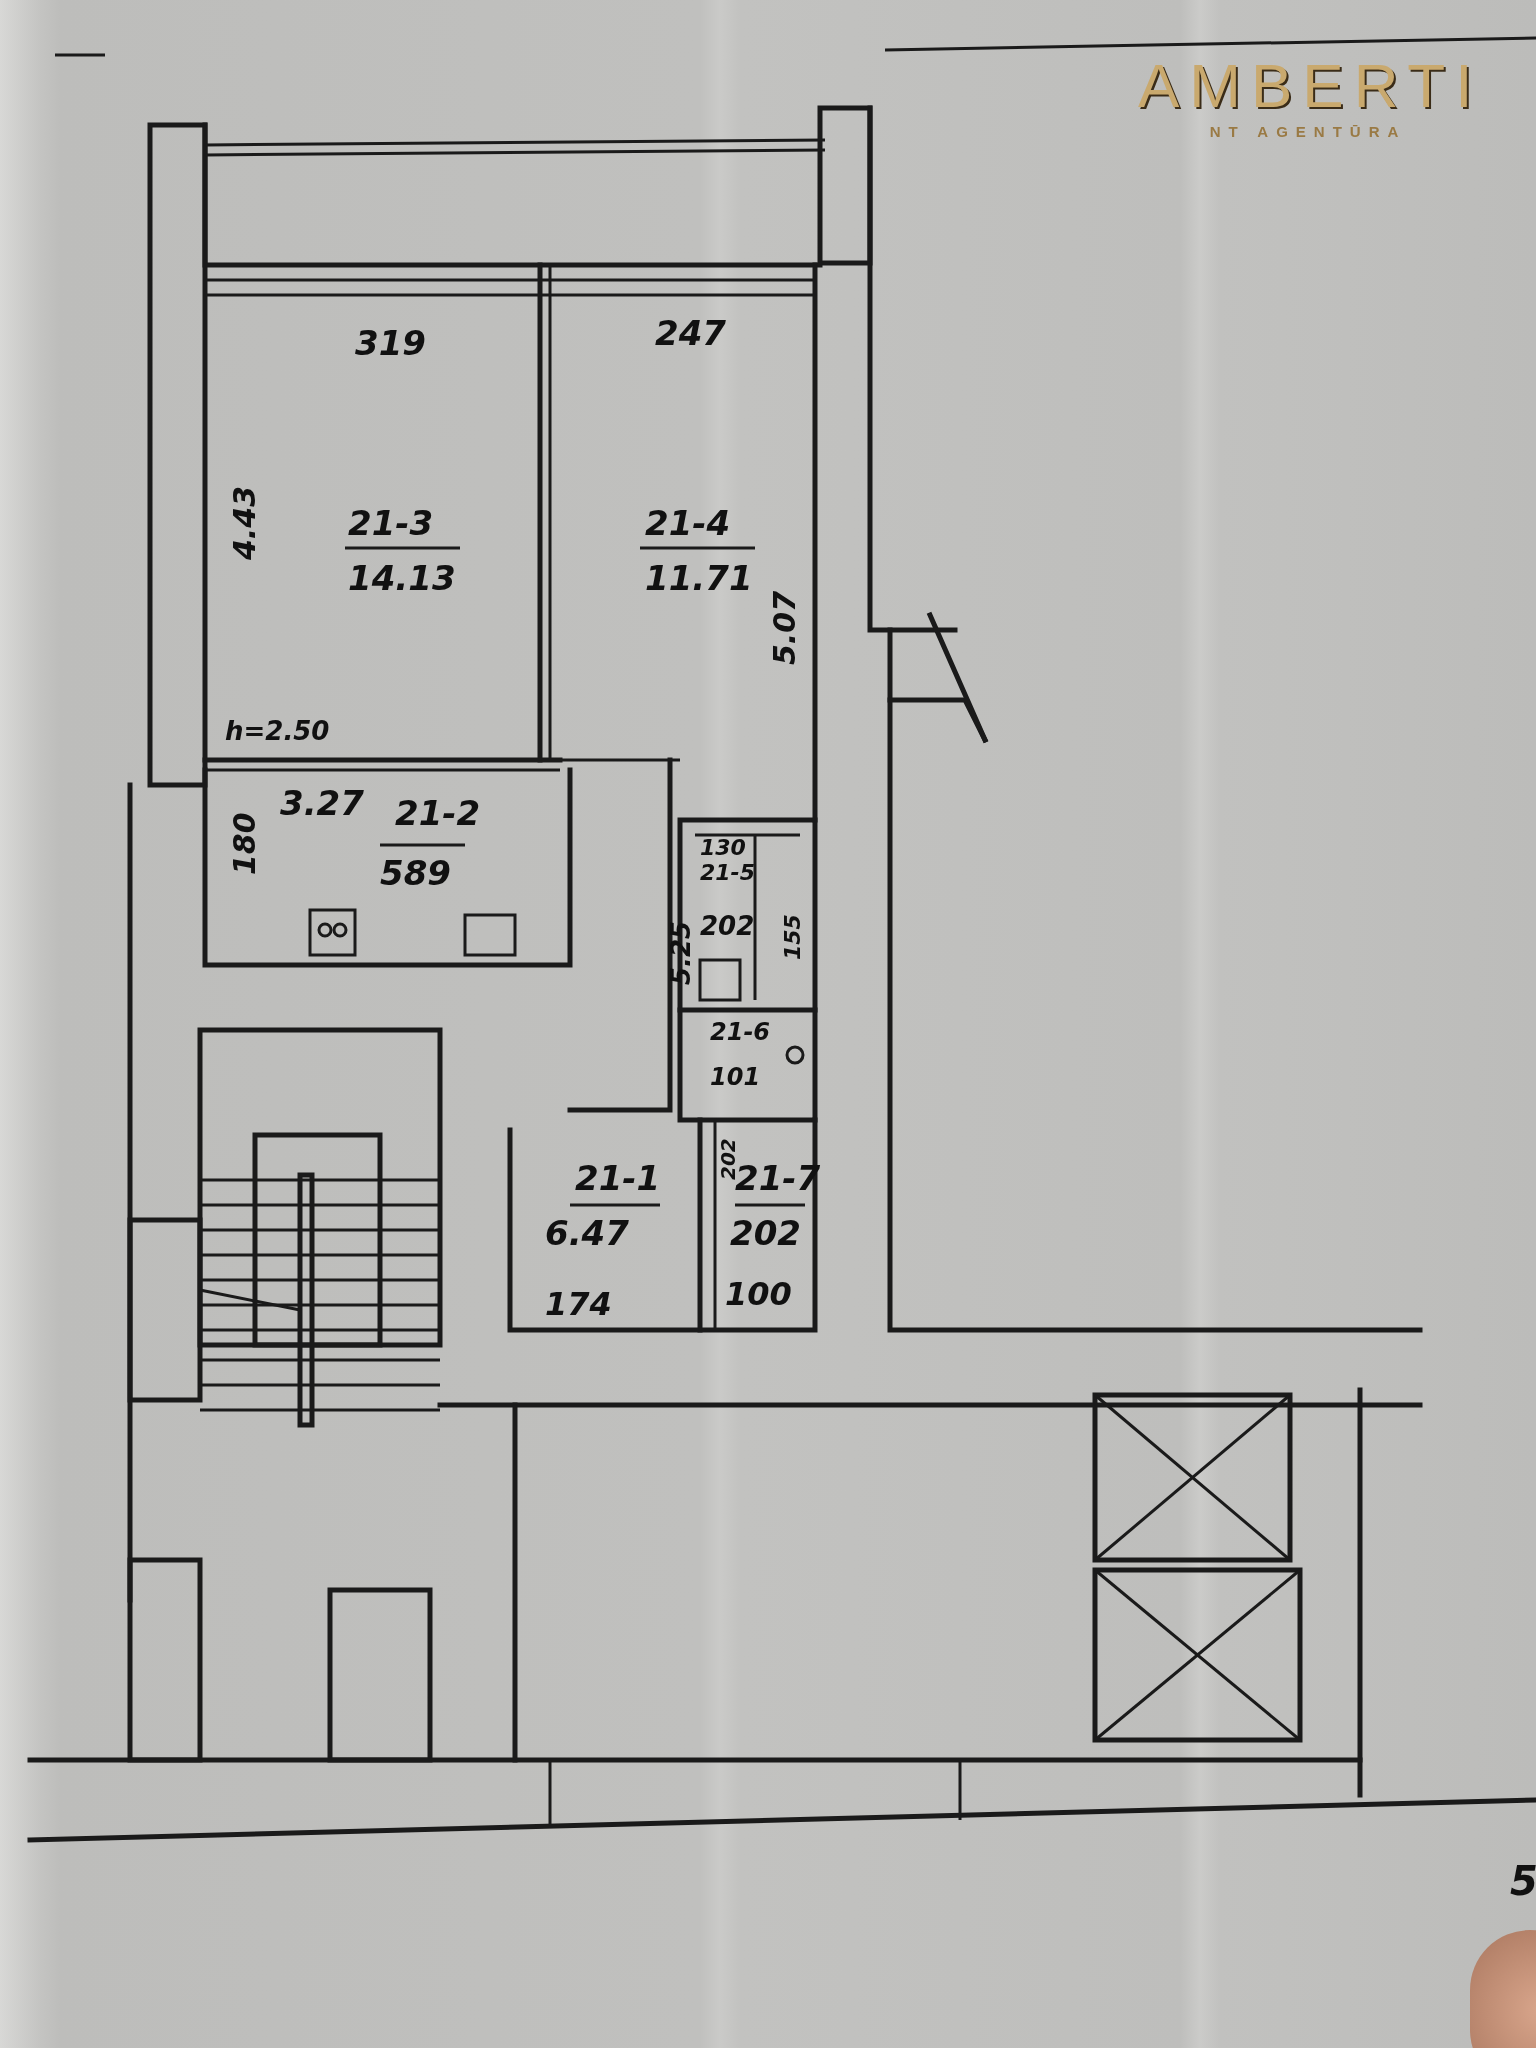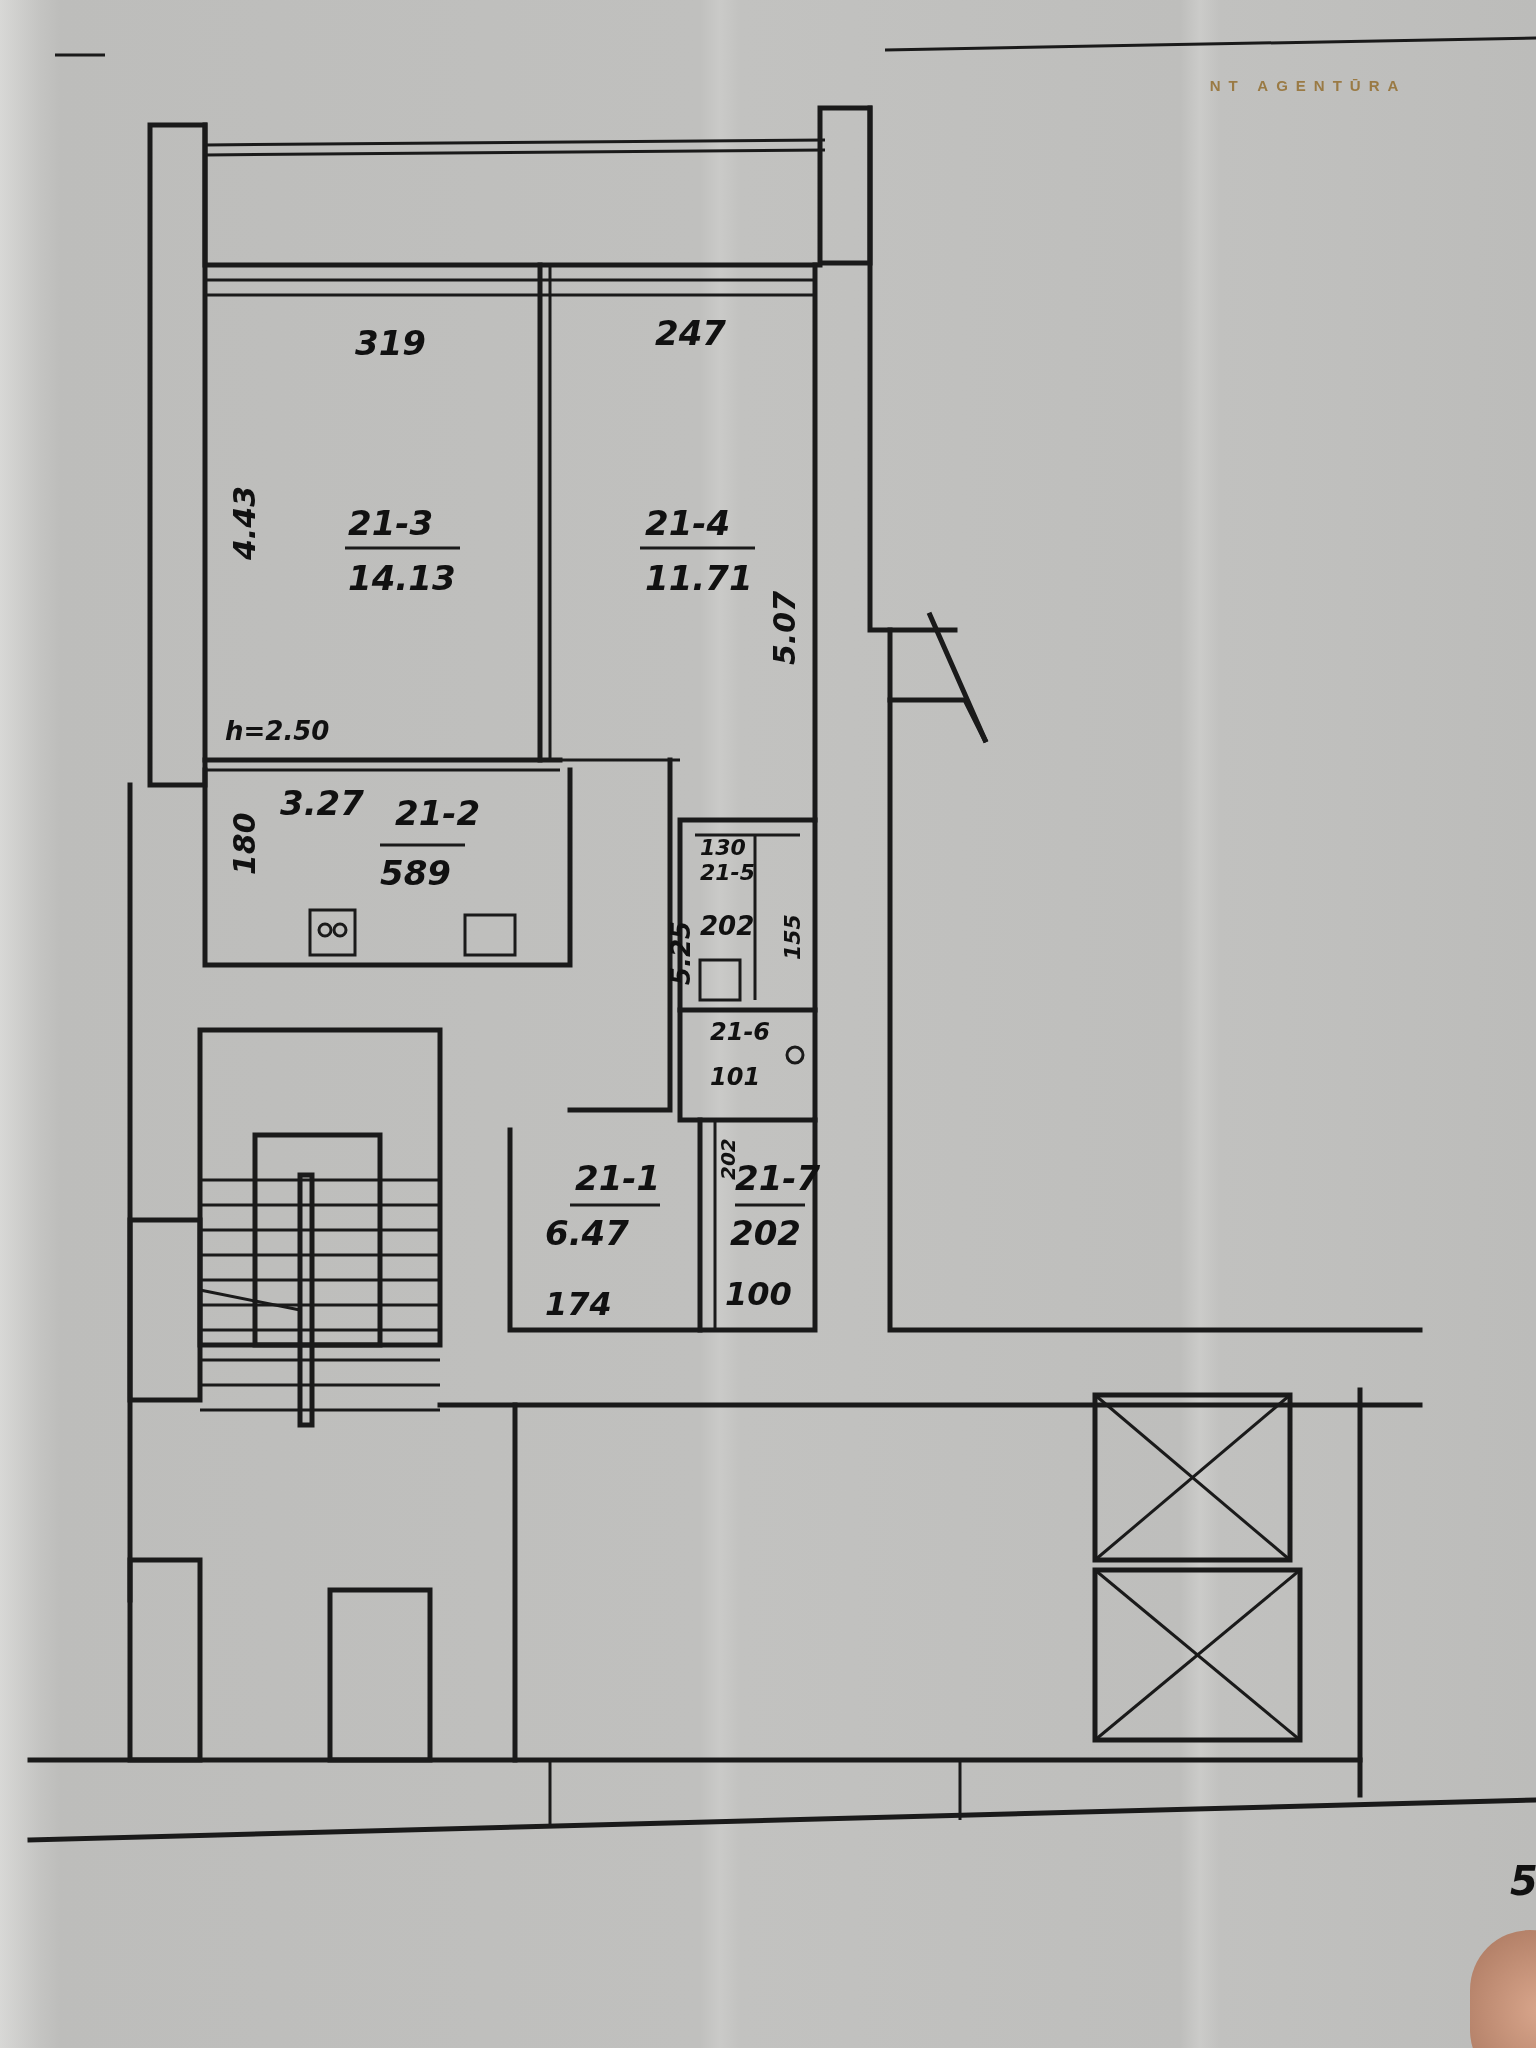--- a/index.html
+++ b/index.html
@@ -6,21 +6,21 @@
   body{width:1536px;height:2048px;overflow:hidden;background:#b9b9b7;font-family:"DejaVu Sans",sans-serif;}
   .paper{position:absolute;left:0;top:0;width:1536px;height:2048px;
     background:
       linear-gradient(90deg,#d8d8d6 0px,#c4c4c2 40px,#bdbdbb 60px,#c0c0be 700px,#cacac8 720px,#c2c2c0 740px,#bebebc 1180px,#cbcbc9 1200px,#c1c1bf 1220px,#bcbcba 1536px);}
   svg{position:absolute;left:0;top:0;}
   .w{stroke:#1a1a1a;stroke-width:5;fill:none;stroke-linecap:square;}
   .t{stroke:#1a1a1a;stroke-width:3;fill:none;}
   .hand{font-family:"DejaVu Sans",sans-serif;font-style:italic;font-weight:bold;fill:#111;}
   .logo{position:absolute;left:1138px;top:55px;width:340px;text-align:center;color:#c9a96e;}
   .logo-main{font-family:"Liberation Sans",sans-serif;font-size:62px;letter-spacing:10px;line-height:1;text-shadow:2px 2px 0 #3a2c18;}
-  .logo-sub{font-family:"Liberation Sans",sans-serif;font-size:15px;letter-spacing:8px;margin-top:22px;font-weight:bold;color:#9a7a44;}
+  .logo-sub{font-family:"Liberation Sans",sans-serif;font-size:15px;letter-spacing:8px;margin-top:6px;font-weight:bold;color:#9a7a44;}
   .finger{position:absolute;left:1470px;top:1930px;width:120px;height:160px;border-radius:60px;background:radial-gradient(circle at 60% 50%,#d9a68c,#a9765e);}
 </style>
 </head>
 <body>
 
 <div class="paper"></div>
 
 <svg width="1536" height="2048" viewBox="0 0 1536 2048">
 
   <line class="t" x1="55" y1="55" x2="105" y2="55"></line>
@@ -139,16 +139,17 @@
     <text transform="translate(735,1180) rotate(-90)" font-size="20">202</text>
     <text x="735" y="1190" font-size="34">21-7</text>
     <line class="t" x1="735" y1="1205" x2="805" y2="1205"></line>
     <text x="730" y="1245" font-size="34">202</text>
     <text x="725" y="1305" font-size="32">100</text>
     <text x="1510" y="1895" font-size="40">5</text>
   </g>
 </svg>
 
 <div class="logo">
+  <div class="logo-main">AMBERTI</div>
   <div class="logo-sub">NT AGENTŪRA</div>
 </div>
 
 <div class="finger"></div>
 
 </body></html>

